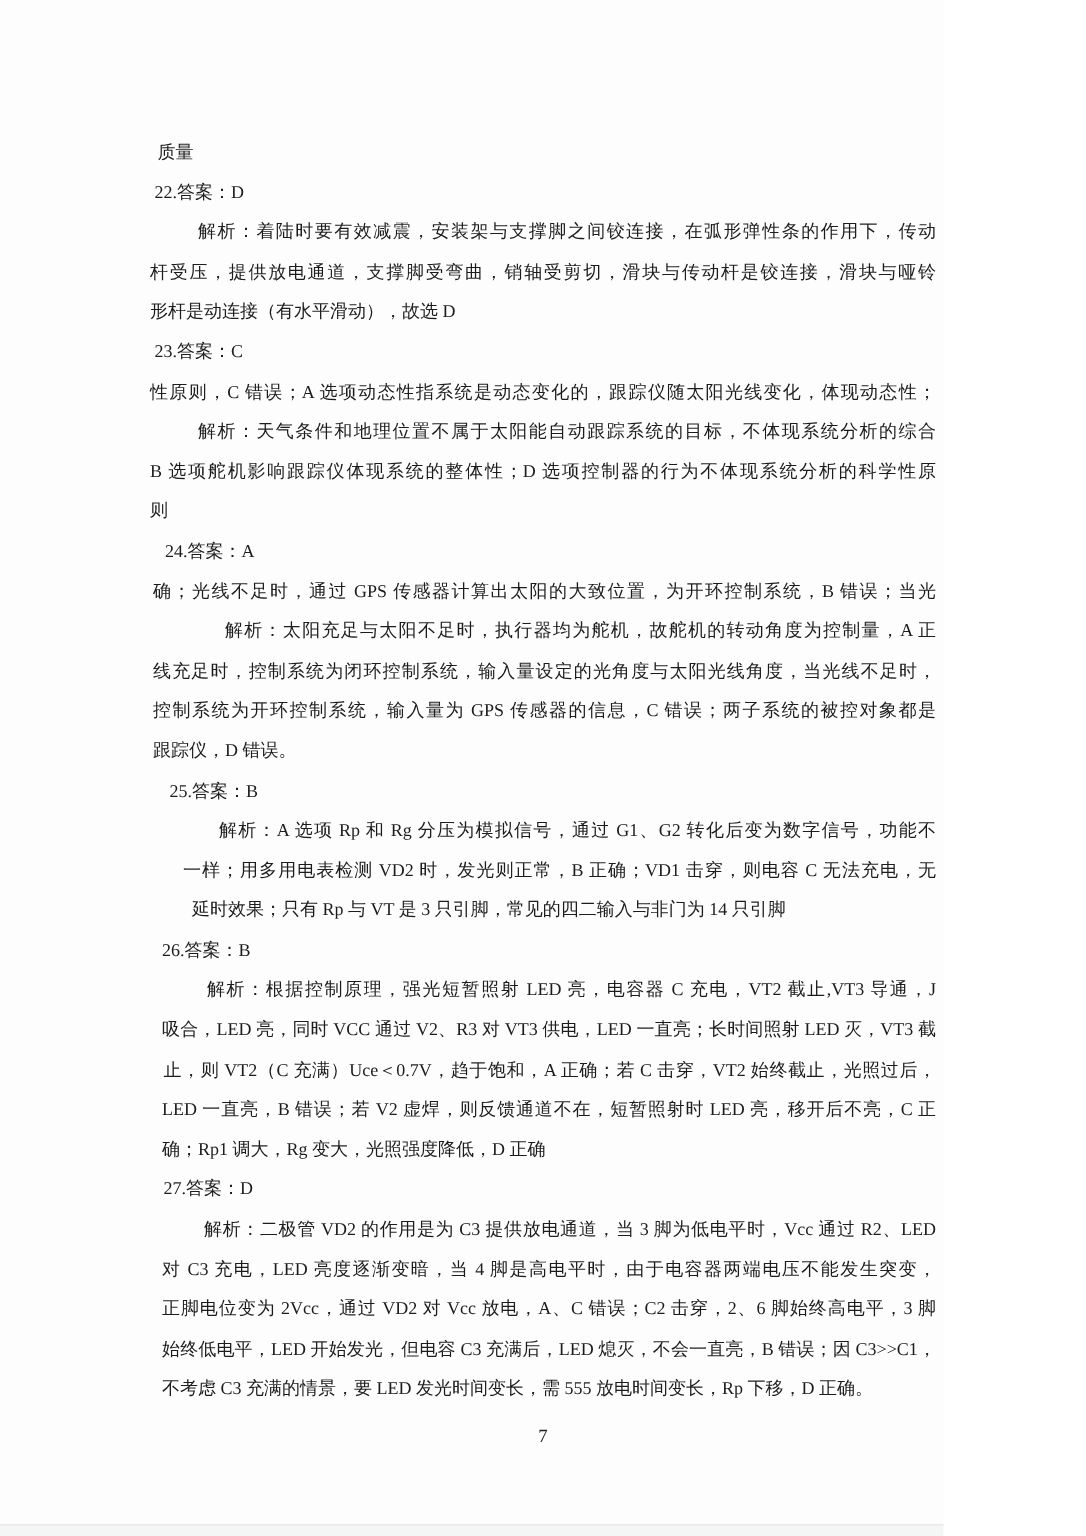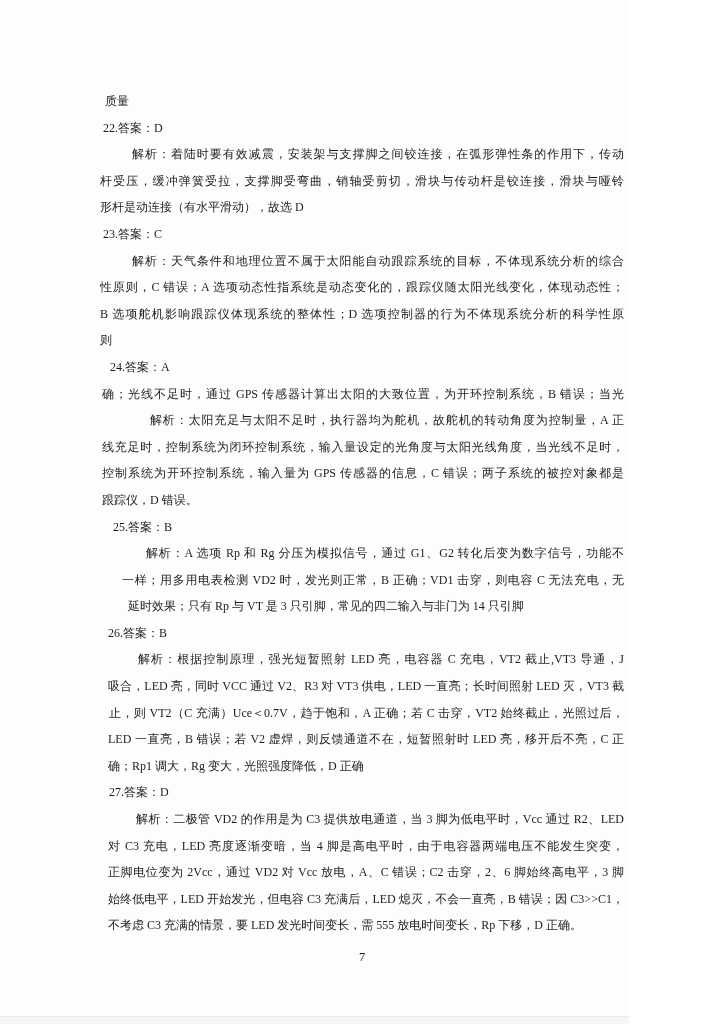--- a/index.html
+++ b/index.html
@@ -49,25 +49,25 @@
   }
 </style>
 </head>
 <body>
 
 <div class="page">
   <div class="text-block">
     <div class="ln i5">质量</div>
     <div class="ln i3">22.答案：D</div>
     <div class="ln jf i32">解析：着陆时要有效减震，安装架与支撑脚之间铰连接，在弧形弹性条的作用下，传动</div>
-    <div class="ln jf">杆受压，缓冲弹簧受拉，支撑脚受弯曲，销轴受剪切，滑块与传动杆是铰连接，滑块与哑铃</div>
+    <div class="ln jf">杆受压，提供放电通道，支撑脚受弯曲，销轴受剪切，滑块与传动杆是铰连接，滑块与哑铃</div>
     <div class="ln">形杆是动连接（有水平滑动），故选 D</div>
     <div class="ln i3">23.答案：C</div>
+    <div class="ln jf">性原则，C 错误；A 选项动态性指系统是动态变化的，跟踪仪随太阳光线变化，体现动态性；</div>
     <div class="ln jf i32">解析：天气条件和地理位置不属于太阳能自动跟踪系统的目标，不体现系统分析的综合</div>
-    <div class="ln jf">性原则，C 错误；A 选项动态性指系统是动态变化的，跟踪仪随太阳光线变化，体现动态性；</div>
     <div class="ln jf">B 选项舵机影响跟踪仪体现系统的整体性；D 选项控制器的行为不体现系统分析的科学性原</div>
     <div class="ln">则</div>
     <div class="ln i10">24.答案：A</div>
     <div class="ln jf i2">确；光线不足时，通过 GPS 传感器计算出太阳的大致位置，为开环控制系统，B 错误；当光</div>
     <div class="ln jf i50">解析：太阳充足与太阳不足时，执行器均为舵机，故舵机的转动角度为控制量，A 正</div>
     <div class="ln jf i2">线充足时，控制系统为闭环控制系统，输入量设定的光角度与太阳光线角度，当光线不足时，</div>
     <div class="ln jf i2">控制系统为开环控制系统，输入量为 GPS 传感器的信息，C 错误；两子系统的被控对象都是</div>
     <div class="ln i2">跟踪仪，D 错误。</div>
     <div class="ln i13">25.答案：B</div>
     <div class="ln jf i46">解析：A 选项 Rp 和 Rg 分压为模拟信号，通过 G1、G2 转化后变为数字信号，功能不</div>

